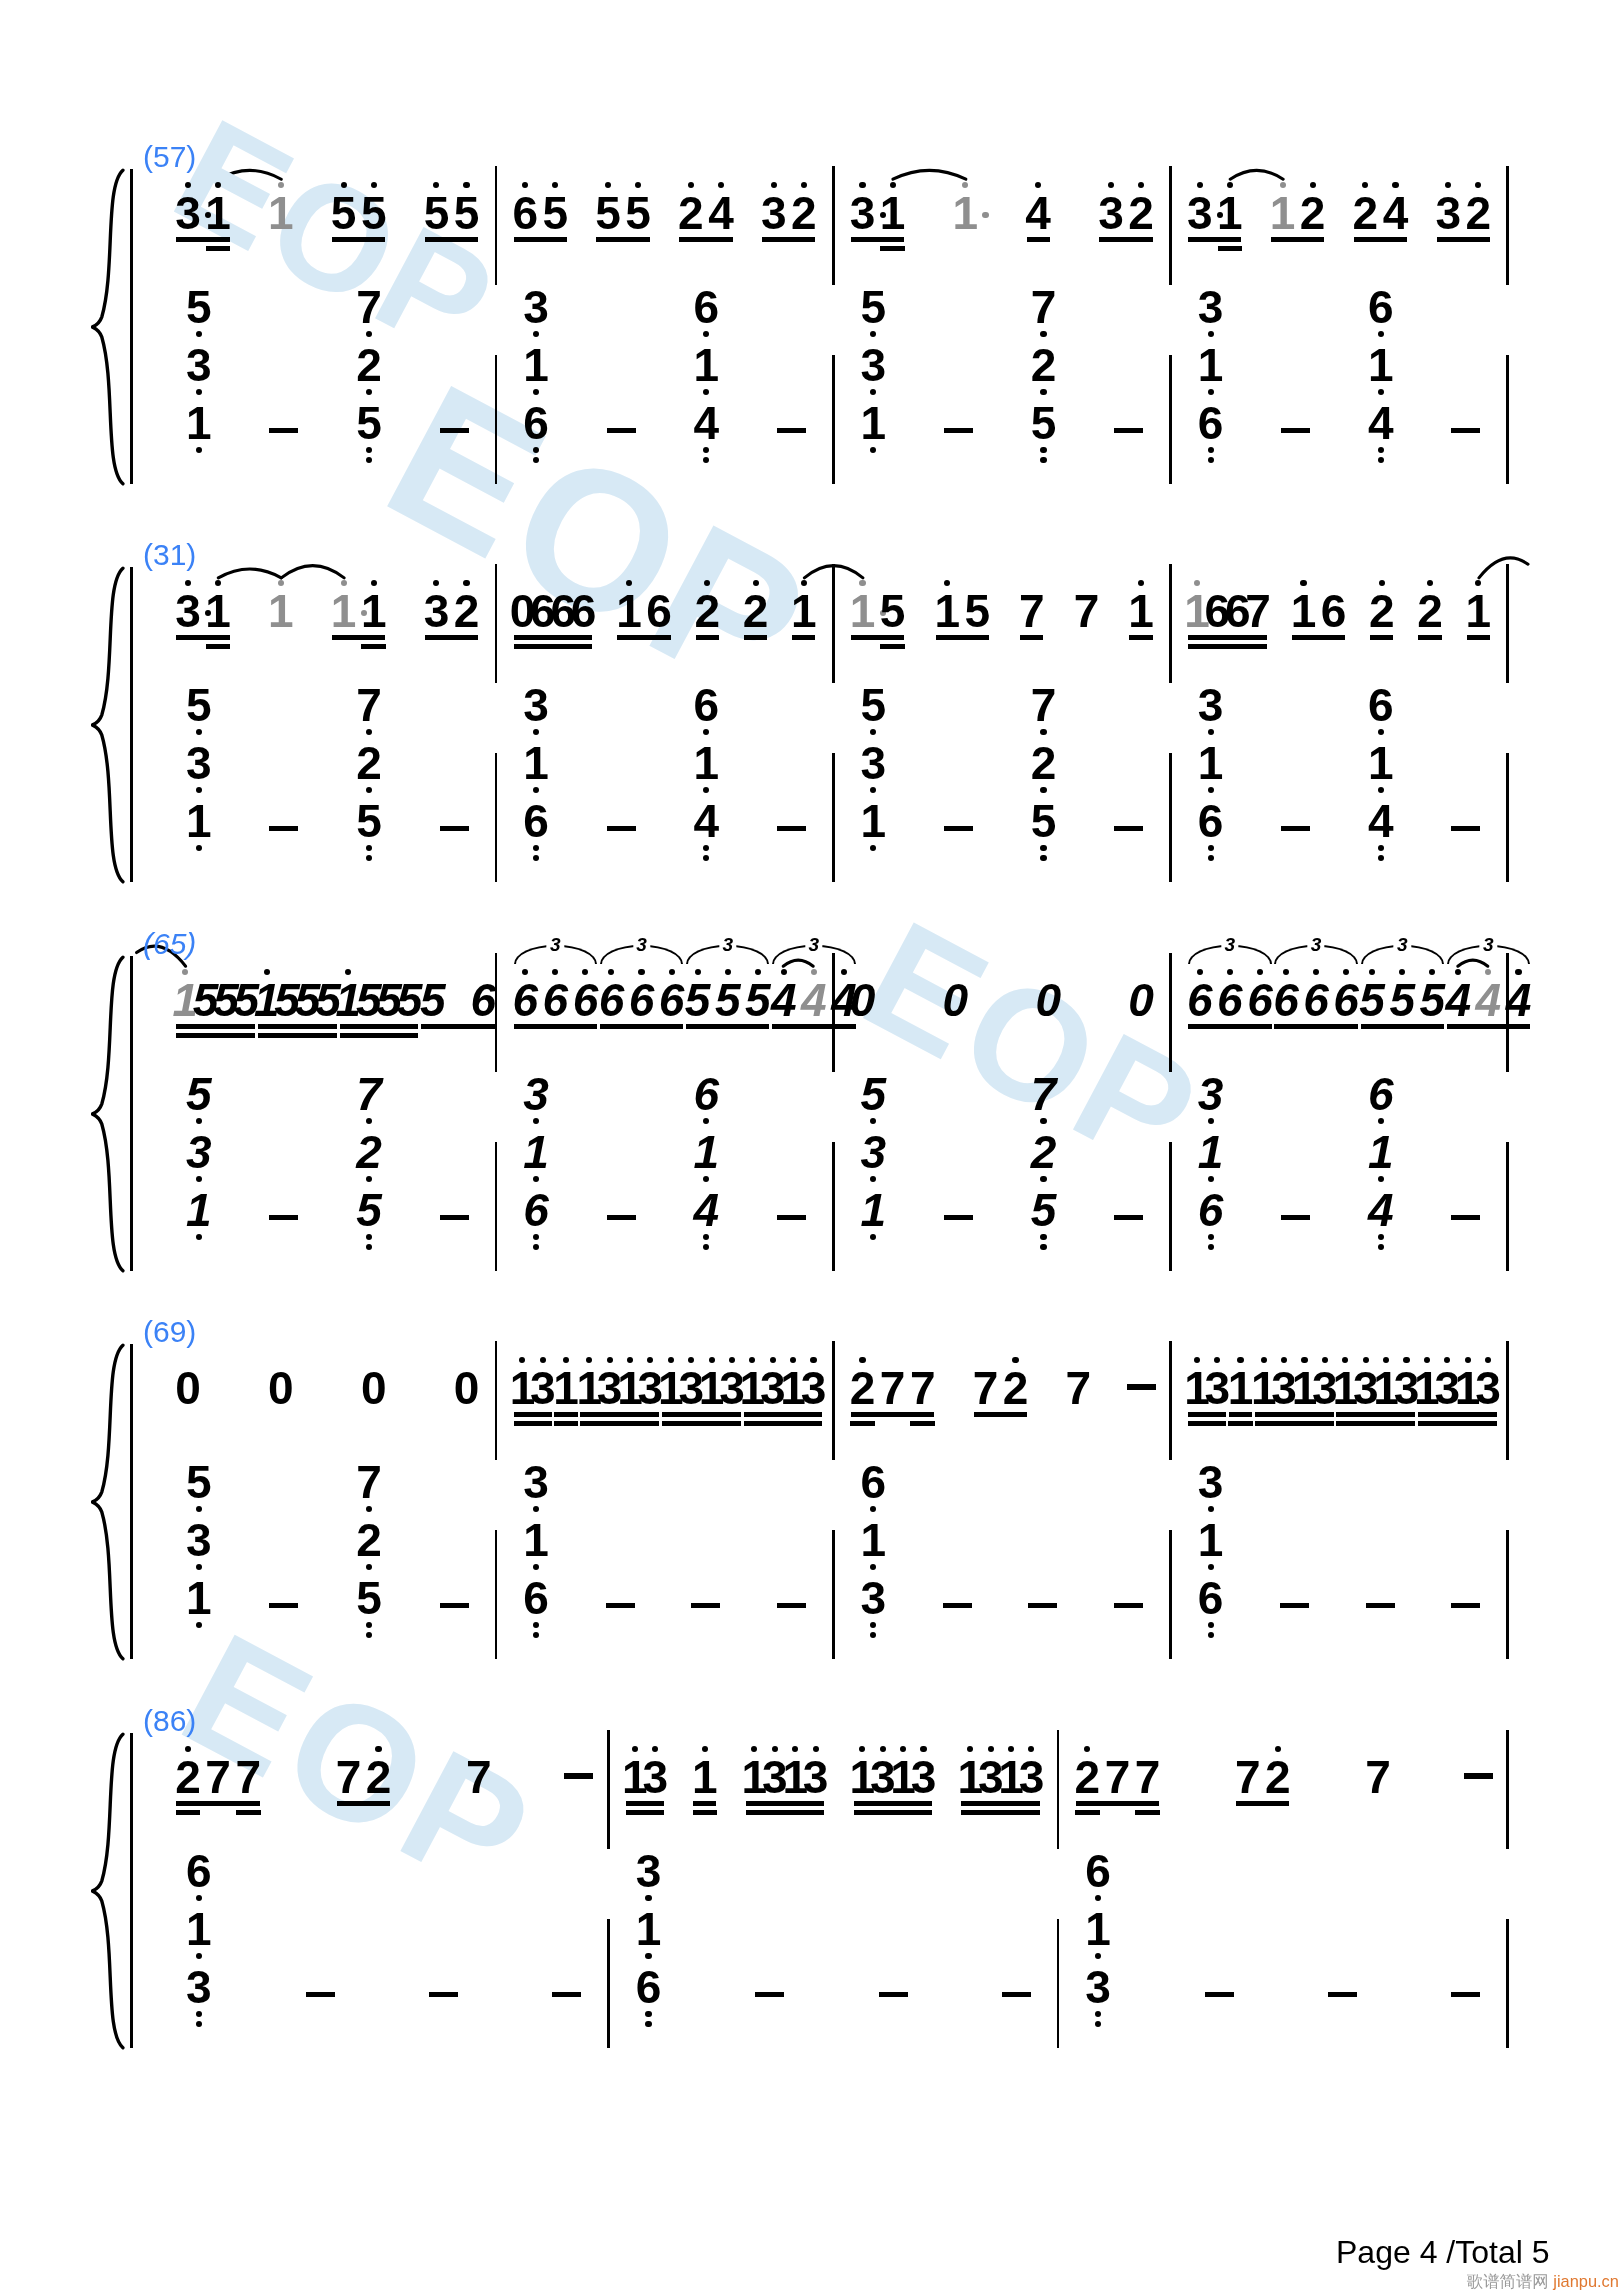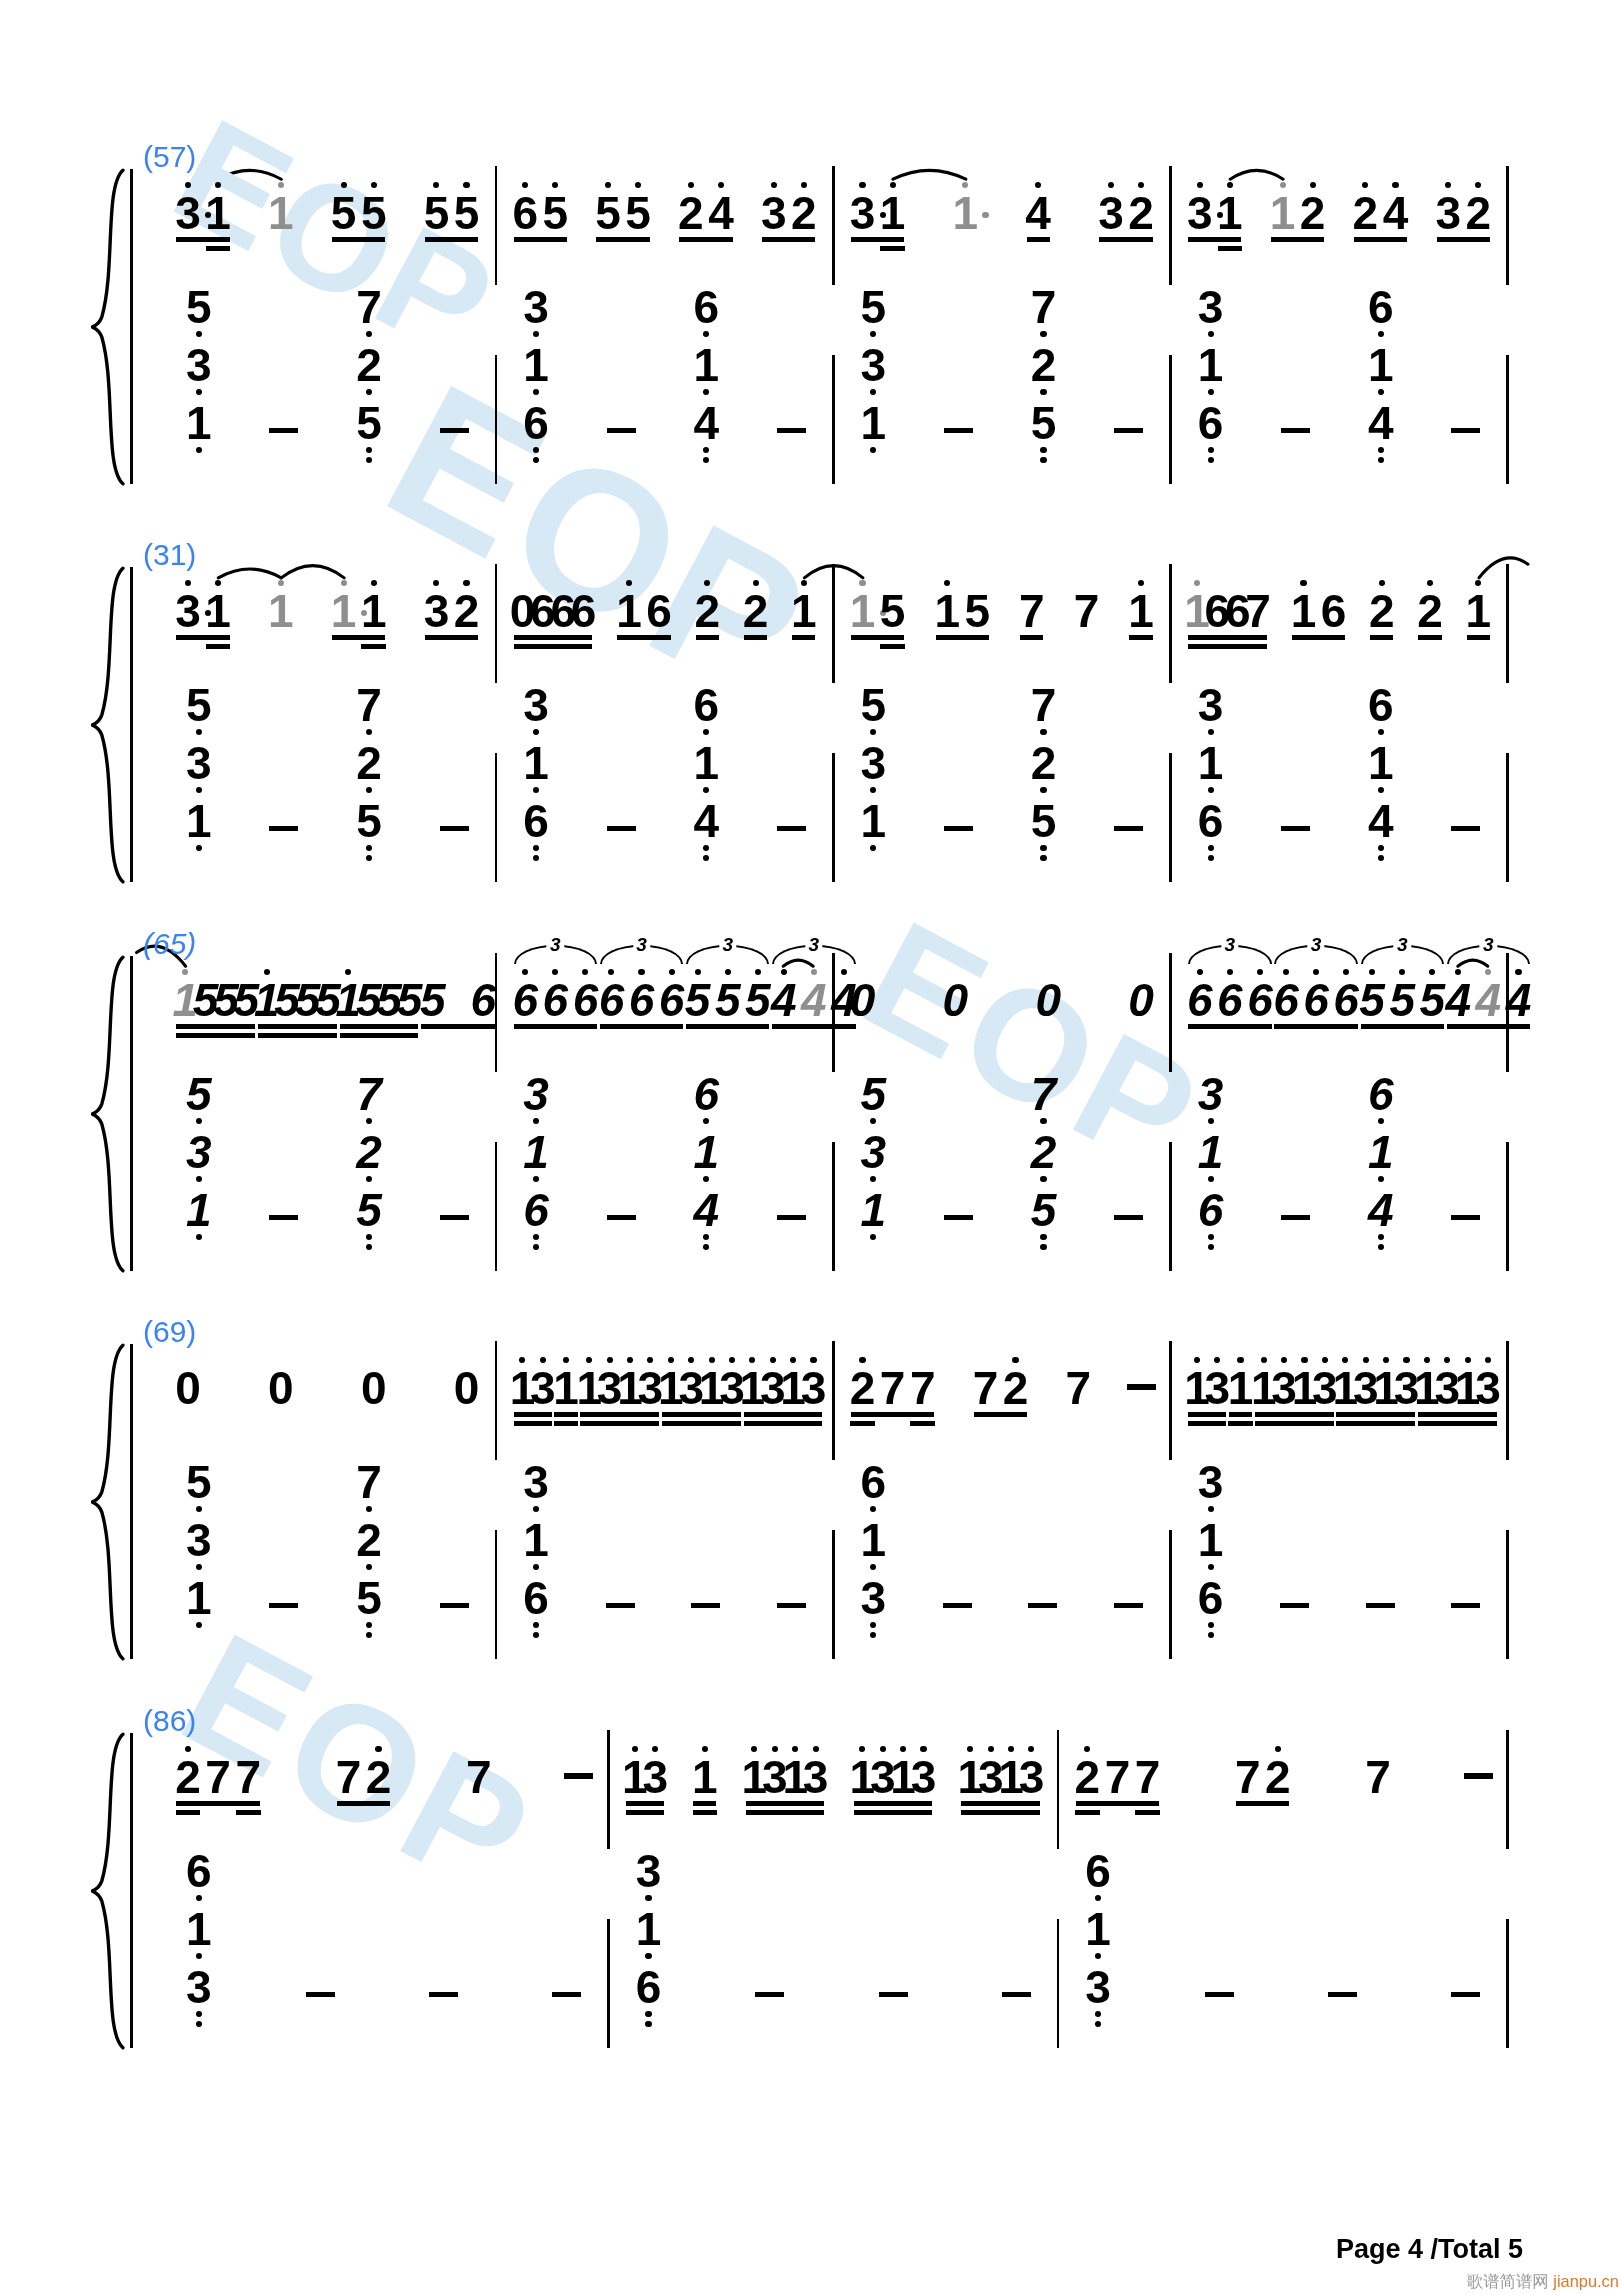--- a/index.html
+++ b/index.html
@@ -43,21 +43,21 @@
   
   .chord{display:flex;flex-direction:column;align-items:center;}
   .bd{font-size:46px;line-height:37px;font-weight:bold;color:#000;}
   .bslot{display:flex;flex-direction:column;align-items:center;gap:4.1px;padding-top:4.8px;}
   .bslot.mid{height:16.4px;} .bslot.bot{height:27px;}
   .bdot{width:6.1px;height:6.1px;border-radius:50%;background:#000;}
   .bdash{width:29px;height:5.5px;background:#000;margin-bottom:41px;}
   
   #arc-layer{position:absolute;left:0;top:0;pointer-events:none;}
   
-  .footer-page{position:absolute;left:1336px;top:2234px;font-size:27px;color:#000;font-weight:bold;}
+  .footer-page{position:absolute;left:1336px;top:2234px;font-size:32px;color:#000;}
   .site-credit{position:absolute;right:4.1px;top:2271px;font-size:16.4px;color:#9a9a9a;white-space:nowrap;}
   .site-credit .url{color:#e07830;}
 </style>
 </head>
 <body>
 
 <div class="page" id="sheet">
   <svg id="arc-layer" width="1623" height="2295" viewBox="0 0 2381 3368">
       <path d="M 320 263 Q 366.1640625 237 412.328125 263" fill="none" stroke="#000" stroke-width="4.5" stroke-linecap="round"></path>
       <path d="M 1310 263 Q 1363.5 237 1417 263" fill="none" stroke="#000" stroke-width="4.5" stroke-linecap="round"></path>

